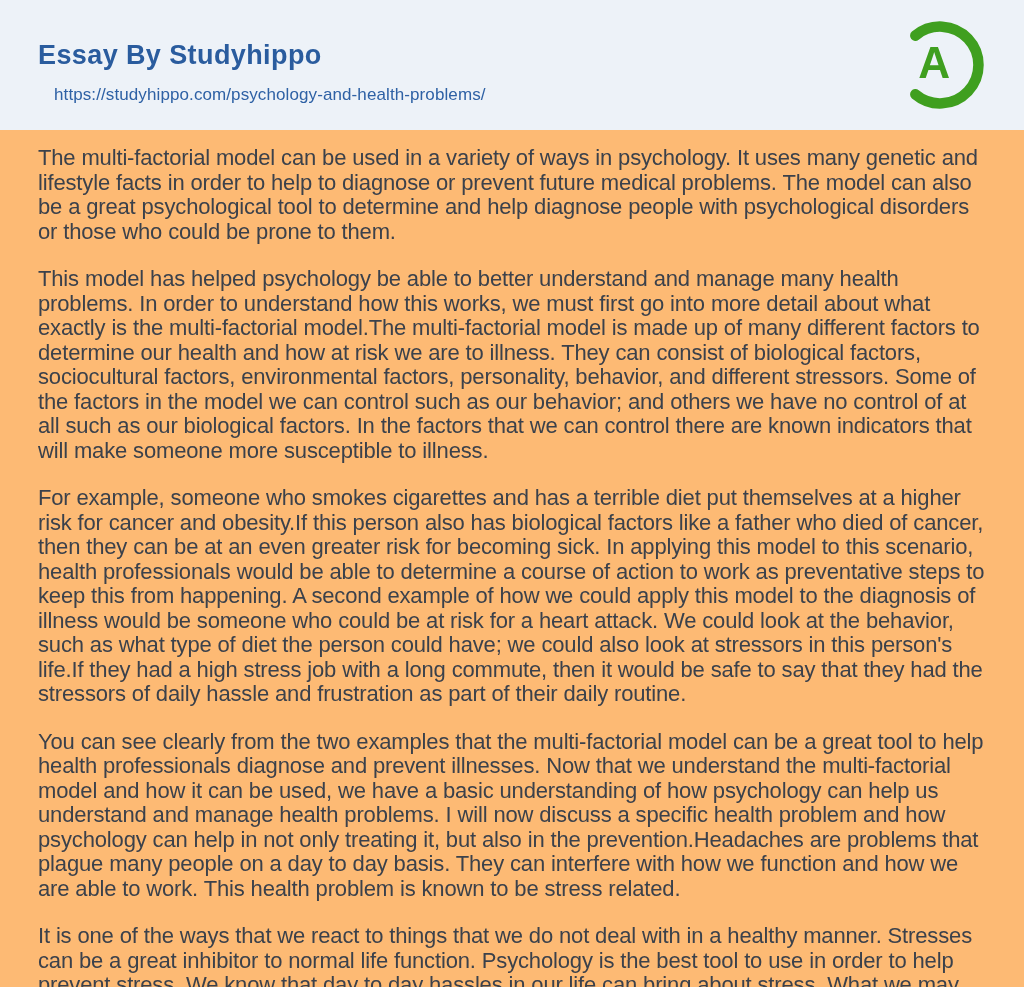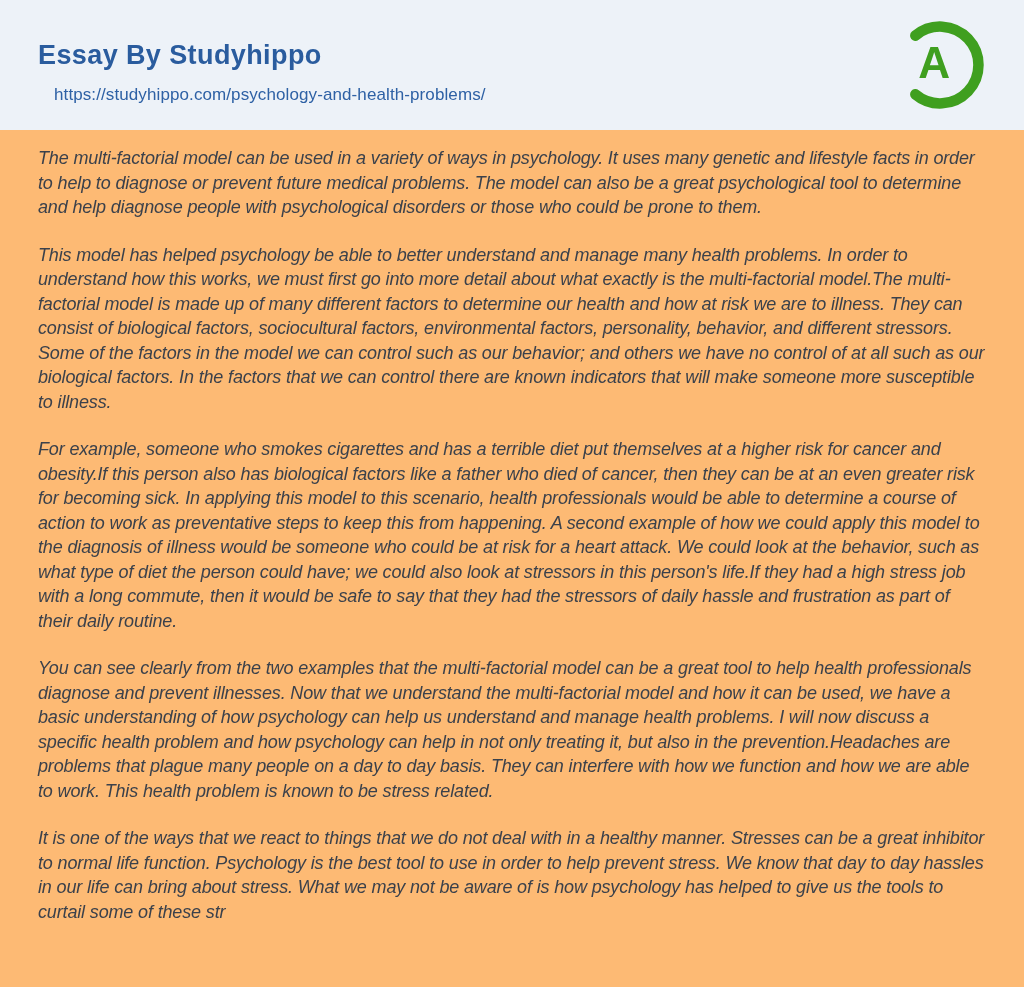--- a/index.html
+++ b/index.html
@@ -54,25 +54,24 @@
   .article-title {
     margin: 6px 0 16px 0;
     font-size: 40px;
     font-weight: bold;
     letter-spacing: -0.5px;
     color: #15181c;
   }
   .article-body p {
     margin: 0 0 23px 0;
     max-width: 952px;
-    font-size: 18px;
+    font-size: 22px;
     line-height: 24.5px;
     letter-spacing: -0.15px;
     color: #3b414b;
-    font-style: italic;
   }
 </style>
 </head>
 <body>
 
 <div class="page">
 
   <div class="header">
     <div class="brand">Essay By Studyhippo</div>
     <a class="page-url">https://studyhippo.com/psychology-and-health-problems/</a>

